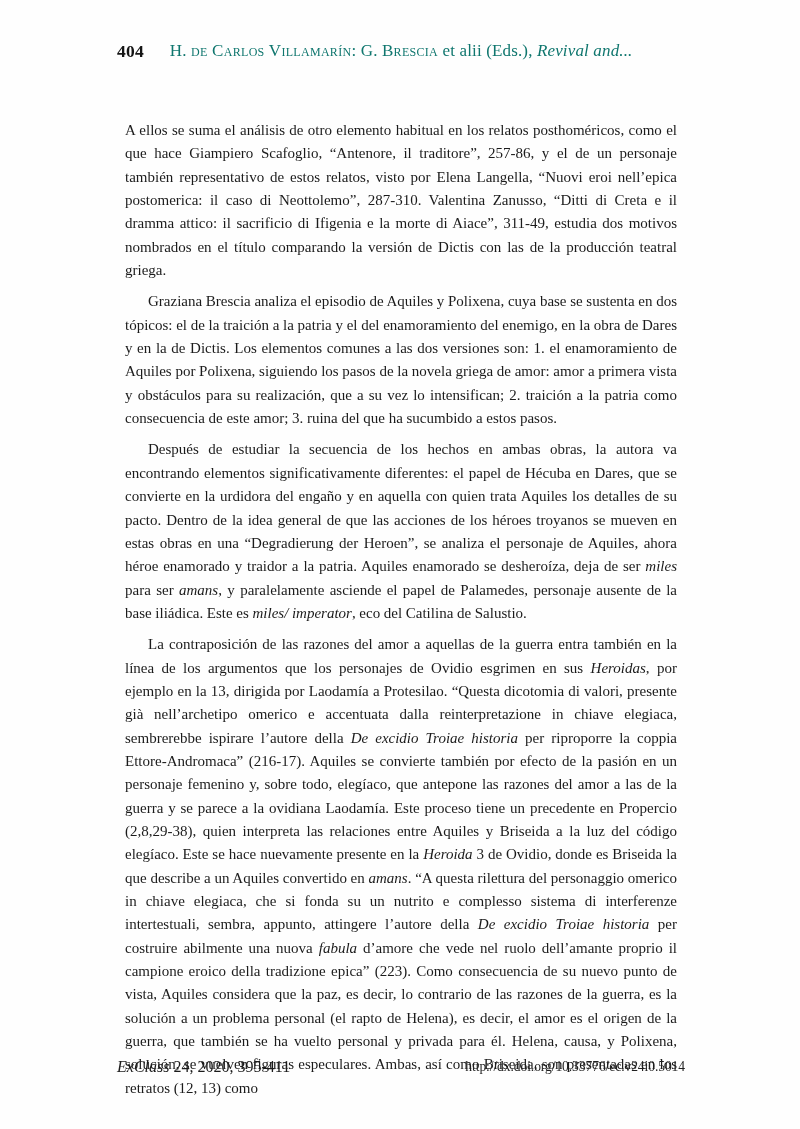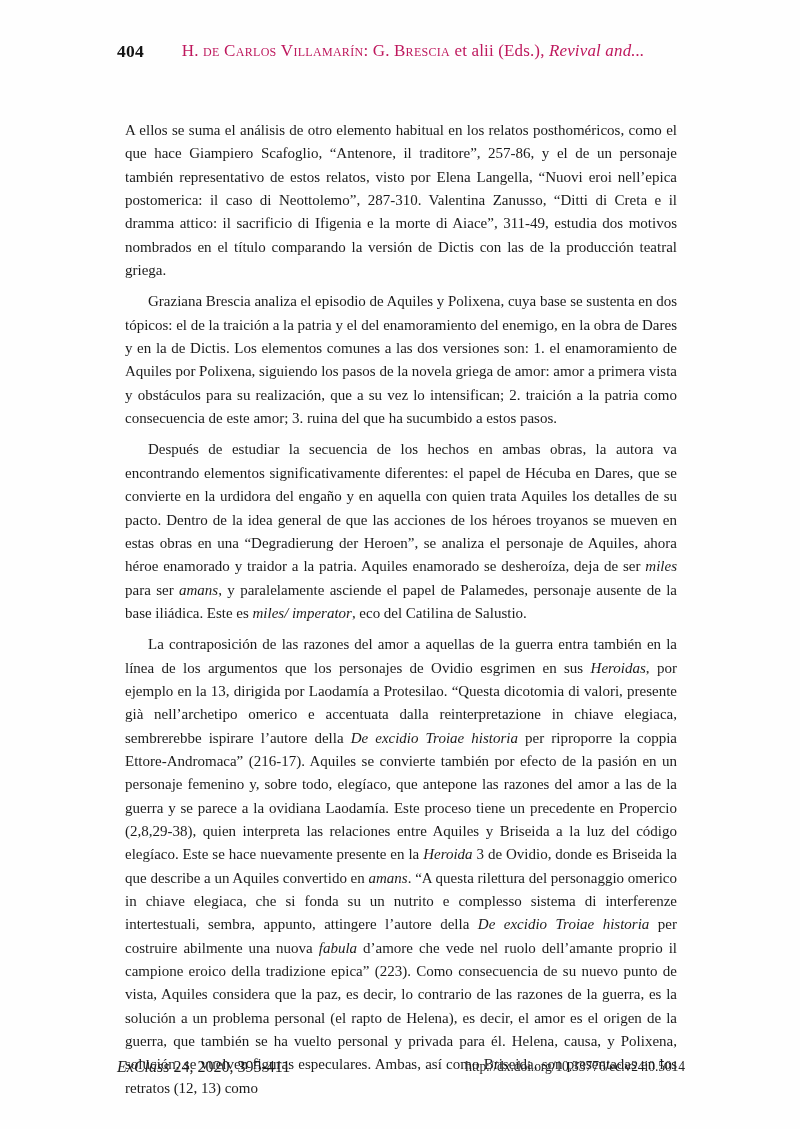--- a/index.html
+++ b/index.html
@@ -36,23 +36,23 @@
     align-items: flex-start;
     white-space: nowrap;
   }
   .folio {
     font-size: 17.5px;
     font-weight: 700;
     letter-spacing: 0.2px;
     color: #151515;
   }
   .head-title {
-    margin-left: 38px;
+    margin-left: 26px;
     font-size: 17px;
-    color: #be185d;
+    color: #0f766e;
     letter-spacing: 0.15px;
   }
   .sc {
     font-variant: small-caps;
     font-size: 17px;
     letter-spacing: 0.3px;
   }
   .head-title em {
     font-style: italic;
   }

